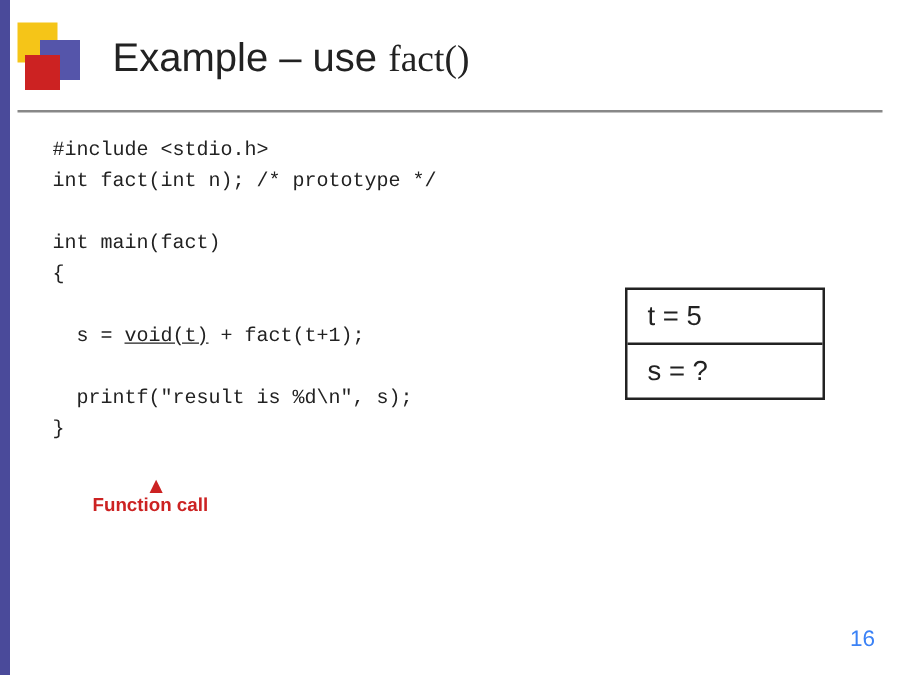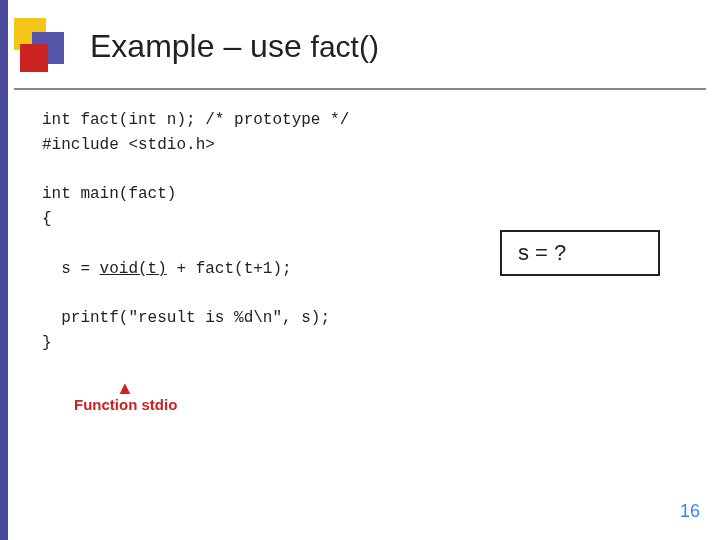--- a/index.html
+++ b/index.html
@@ -63,21 +63,21 @@
     .title {
       position: absolute;
       left: 90px;
       top: 28px;
       font-size: 32px;
       font-weight: normal;
       color: #222222;
     }
 
     .title-mono {
-      font-family: Liberation Sans, sans-serif;
+      font-family: Liberation Serif, serif;
       font-size: 30px;
     }
 
     
     .h-rule {
       position: absolute;
       left: 14px;
       top: 88px;
       width: 692px;
       height: 2px;
@@ -155,33 +155,34 @@
   <div class="sq-red"></div>
 </div>
 
 <div class="title">
   <span>Example – use </span><span class="title-mono">fact()</span>
 </div>
 
 <div class="h-rule"></div>
 
 <div class="code-area">
+  <div>#include &lt;stdio.h&gt;</div>
   <div>int fact(int n); /* prototype */</div>
-  <div>#include &lt;stdio.h&gt;</div>
   <div>&nbsp;</div>
   <div>int main(fact)</div>
   <div>{</div>
   <div>&nbsp;</div>
   <div>&nbsp;&nbsp;s = <span style="text-decoration:underline;">void(t)</span> + fact(t+1);</div>
   <div>&nbsp;</div>
   <div>&nbsp;&nbsp;printf("result is %d\n", s);</div>
   <div>}</div>
 </div>
 
 <div class="func-call-arrow">▲</div>
 
-<div class="func-call-label">Function stdio</div>
+<div class="func-call-label">Function call</div>
 
 <div class="table-box">
+  <div class="table-row-item">t = 5</div>
   <div class="table-row-item">s = ?</div>
 </div>
 
 <div class="slide-number">16</div>
 
 </body></html>

